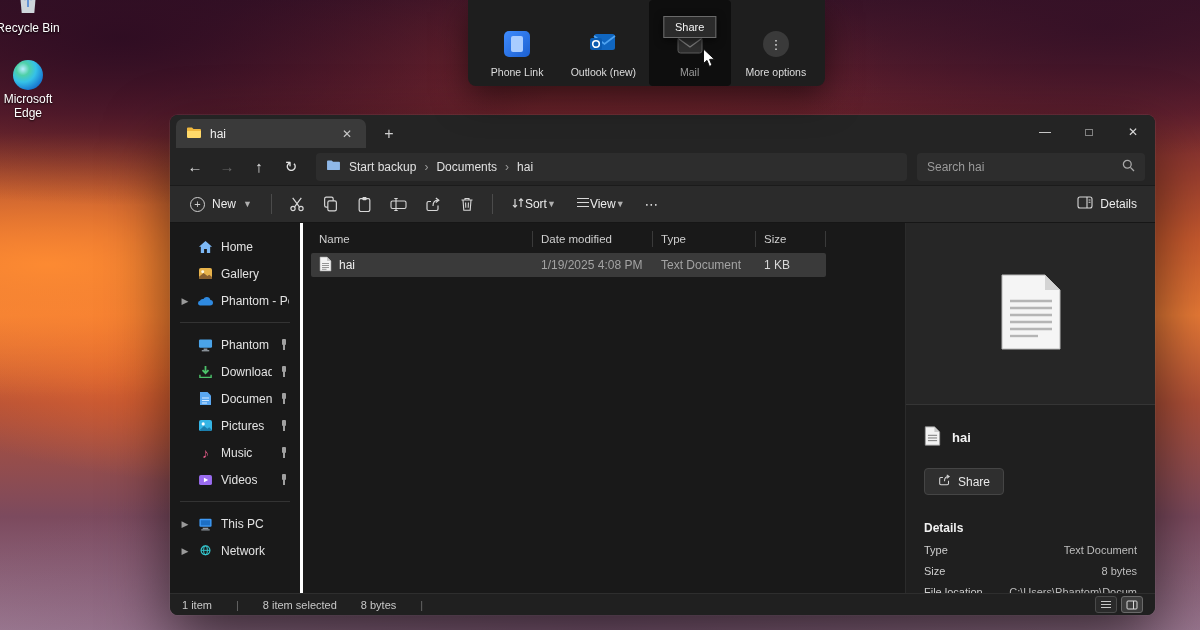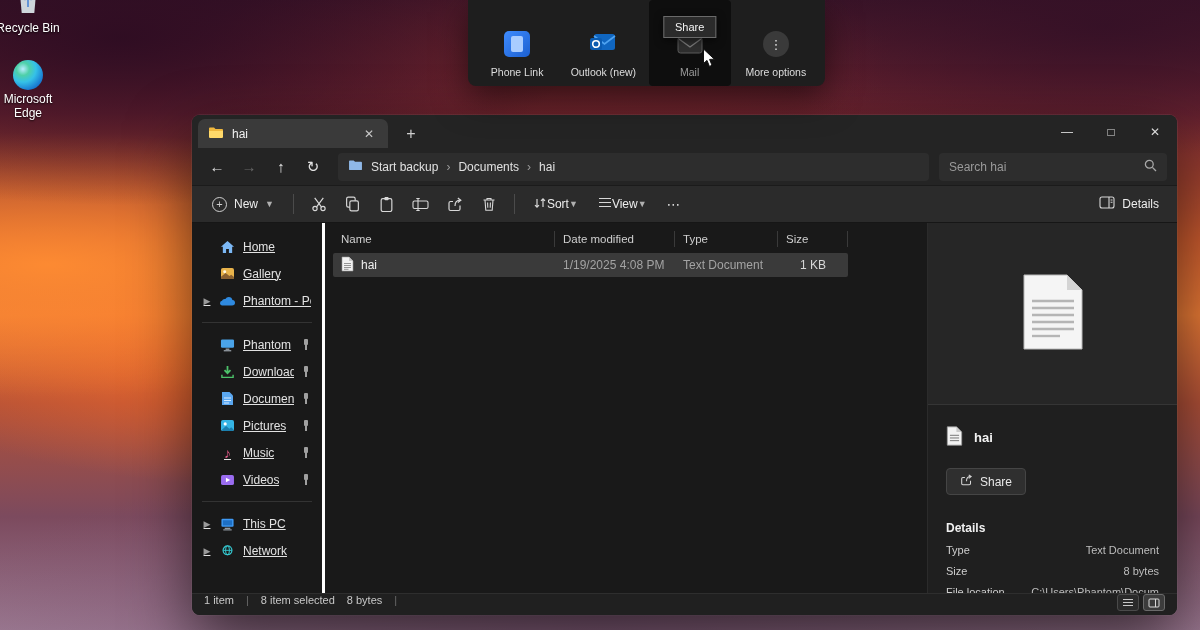--- a/index.html
+++ b/index.html
@@ -36,21 +36,21 @@
   .ico-phonelink { width:26px; height:26px; border-radius:5px; background:linear-gradient(135deg,#3f8cff,#1b5fd0); position:relative; }
   .ico-phonelink::after { content:""; position:absolute; top:5px; left:7px; right:7px; bottom:5px; background:#a9ccff; border-radius:2px; }
   .tooltip { position:absolute; top:16px; left:50%; transform:translateX(-50%); background:#2b2b2b;
     border:1px solid #6a6a6a; padding:4px 11px; font-size:11px; color:#f4f4f4; z-index:8; box-shadow:0 2px 8px rgba(0,0,0,.6); white-space:nowrap; }
   .cursor-arrow { position:absolute; left:702px; top:48px; z-index:9; }
   .more-circle { width:26px; height:26px; border-radius:50%; background:#3a3a3a; color:#ddd; display:flex; align-items:center; justify-content:center; font-size:13px; }
 
   
   .window { position:absolute; left:170px; top:115px; width:985px; height:500px; background:#202020;
     border-radius:8px; overflow:hidden; display:flex; flex-direction:column;
-    box-shadow:0 26px 64px rgba(0,0,0,.6), 0 0 0 1px rgba(255,255,255,.07); z-index:4;margin-left:22px; }
+    box-shadow:0 26px 64px rgba(0,0,0,.6), 0 0 0 1px rgba(255,255,255,.07); z-index:4; }
 
   .tabstrip { height:33px; background:#242424; display:flex; align-items:flex-end; padding-left:6px; position:relative; flex:0 0 auto; }
   .tab { height:29px; width:190px; background:#3a3a3a; border-radius:7px 7px 0 0; display:flex; align-items:center; gap:8px; padding:0 10px; font-size:12px; }
   .tab-title { flex:1; color:#f0f0f0; }
   .tab-close { color:#c8c8c8; font-size:12px; padding:0 4px; }
   .newtab { width:30px; height:29px; display:flex; align-items:center; justify-content:center; color:#cfcfcf; font-size:16px; margin-left:8px; }
   .wincontrols { position:absolute; right:0; top:0; height:33px; display:flex; }
   .wc { width:44px; height:33px; display:flex; align-items:center; justify-content:center; color:#dadada; font-size:12px; }
 
   .navrow { height:37px; display:flex; align-items:center; padding:0 10px; gap:2px; background:#242424; flex:0 0 auto; }
@@ -67,51 +67,51 @@
   .circle-plus { width:15px; height:15px; border:1.4px solid #cfcfcf; border-radius:50%; display:flex; align-items:center; justify-content:center; font-size:11px; color:#cfcfcf; line-height:1; }
   .tb-ico { width:32px; height:28px; display:flex; align-items:center; justify-content:center; border-radius:4px; }
   .tb-sep { width:1px; height:20px; background:#4b4b4b; margin:0 7px; }
   .tb-drop { display:flex; align-items:center; padding:5px 9px; font-size:12px; color:#ededed; border-radius:4px; }
   .chev { color:#b0b0b0; font-size:9px; }
   .tb-right { margin-left:auto; display:flex; align-items:center; gap:7px; font-size:12px; color:#ededed; padding:5px 8px; }
 
   .content { flex:1; display:flex; min-height:0; background:#191919; }
 
   .sidebar { width:130px; flex:0 0 auto; padding-top:10px; overflow:hidden; }
-  .side-item { height:27px; display:flex; align-items:center; gap:7px; padding:0 7px 0 6px; margin:0 4px; border-radius:4px; font-size:12px; color:#e2e2e2; white-space:nowrap;text-decoration:underline; }
+  .side-item { height:27px; display:flex; align-items:center; gap:7px; padding:0 7px 0 6px; margin:0 4px; border-radius:4px; font-size:12px; color:#e2e2e2; white-space:nowrap; }
   .side-chev { width:10px; font-size:9px; color:#9a9a9a; text-align:center; flex:0 0 auto; }
   .side-ico { width:17px; display:flex; justify-content:center; flex:0 0 auto; }
   .side-lbl { overflow:hidden; text-overflow:clip; }
   .pin { width:10px; height:11px; display:inline-block; position:relative; margin-left:auto; flex:0 0 auto; }
   .pin::before { content:""; position:absolute; left:3px; top:0; width:4px; height:6px; background:#a0a0a0; border-radius:1px; }
   .pin::after { content:""; position:absolute; left:4.4px; top:6px; width:1.3px; height:4.5px; background:#a0a0a0; }
   .side-div { height:1px; background:#333; margin:8px 10px; }
   .music-note { color:#e85c8a; font-size:14px; line-height:1; }
 
   .filearea { flex:1; display:flex; flex-direction:column; padding:4px 0 0 8px; min-width:0; border-left:3px solid #ffffff; }
   .cols { display:flex; height:24px; align-items:center; font-size:11.5px; color:#cfcfcf; }
   .col { padding:0 8px; border-right:1px solid #3a3a3a; height:16px; line-height:16px; }
   .c-name { width:222px; } .c-date { width:120px; } .c-type { width:103px; } .c-size { width:70px; }
   .filerow { display:flex; align-items:center; height:24px; font-size:12px; color:#efefef; background:#3a3a3a; border-radius:2px; width:515px; margin-top:2px; }
   .cell { padding:0 8px; overflow:hidden; white-space:nowrap; }
   .cell.c-name { display:flex; align-items:center; gap:7px; }
-  .cell.c-size { text-align:center; color:#d8d8d8; }
+  .cell.c-size { text-align:left; color:#d8d8d8; }
   .cell.c-date, .cell.c-type { color:#a3a3a3; }
 
   .preview { width:250px; flex:0 0 auto; display:flex; flex-direction:column; background:#1f1f1f; border-left:1px solid #2b2b2b; overflow:hidden; }
   .preview-top { height:182px; background:#262626; display:flex; align-items:center; justify-content:center; border-bottom:1px solid #353535; flex:0 0 auto; }
   .preview-body { flex:1; padding:20px 18px 0; overflow:hidden; }
   .pv-name { display:flex; align-items:center; gap:11px; font-size:13px; font-weight:bold; color:#f2f2f2; }
   .pv-share { margin-top:18px; display:inline-flex; align-items:center; gap:7px; background:#2f2f2f; border:1px solid #454545; border-radius:4px; padding:5px 13px; font-size:12px; color:#e8e8e8; }
   .pv-details-h { margin-top:26px; font-size:12px; font-weight:bold; color:#f0f0f0; }
   .pv-row { display:flex; justify-content:space-between; gap:10px; font-size:11px; margin-top:9px; }
   .pv-k { color:#cfcfcf; white-space:nowrap; }
   .pv-v { color:#bdbdbd; text-align:right; overflow:hidden; white-space:nowrap; }
 
-  .statusbar { height:22px; display:flex; padding:0 12px; gap:12px; font-size:11px; color:#c8c8c8; background:#202020; border-top:1px solid #2e2e2e; flex:0 0 auto; }
+  .statusbar { height:22px; display:flex; align-items:center; padding:0 12px; gap:24px; font-size:11px; color:#c8c8c8; background:#202020; border-top:1px solid #2e2e2e; flex:0 0 auto; }
   .sb-sep { color:#6a6a6a; }
   .sb-right { margin-left:auto; display:flex; gap:4px; }
   .sb-toggle { width:22px; height:17px; border:1px solid #4a4a4a; border-radius:3px; display:flex; align-items:center; justify-content:center; background:#2a2a2a; }
   .sb-toggle.on { background:#3c3c3c; border-color:#6a6a6a; }
 </style>
 </head>
 <body>
 
 <div class="desktop">
 

